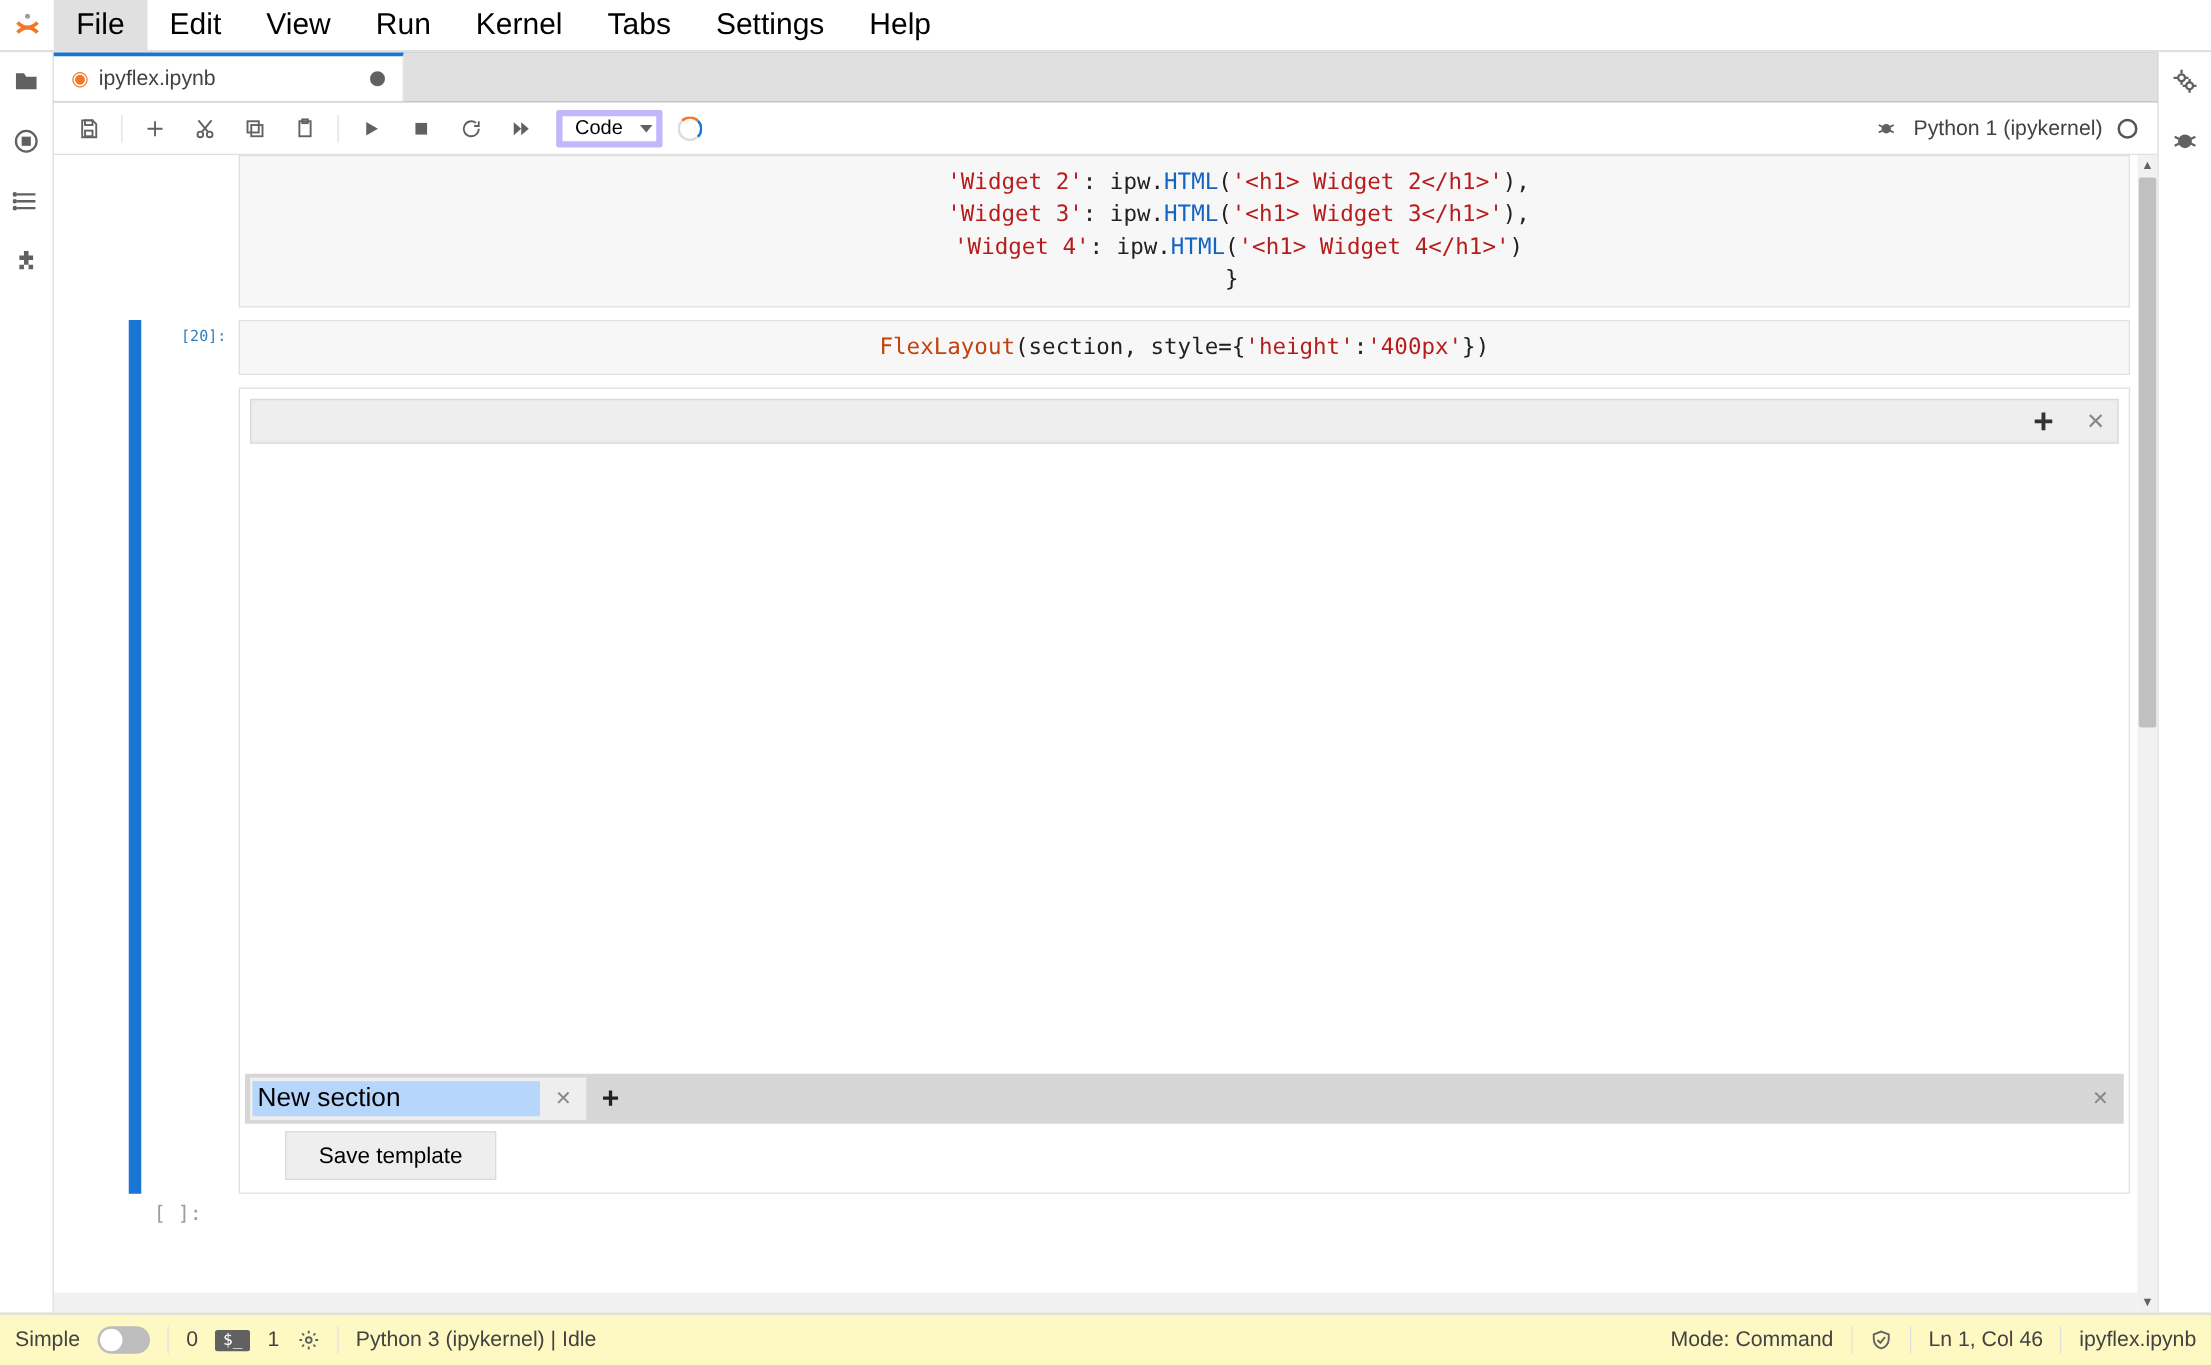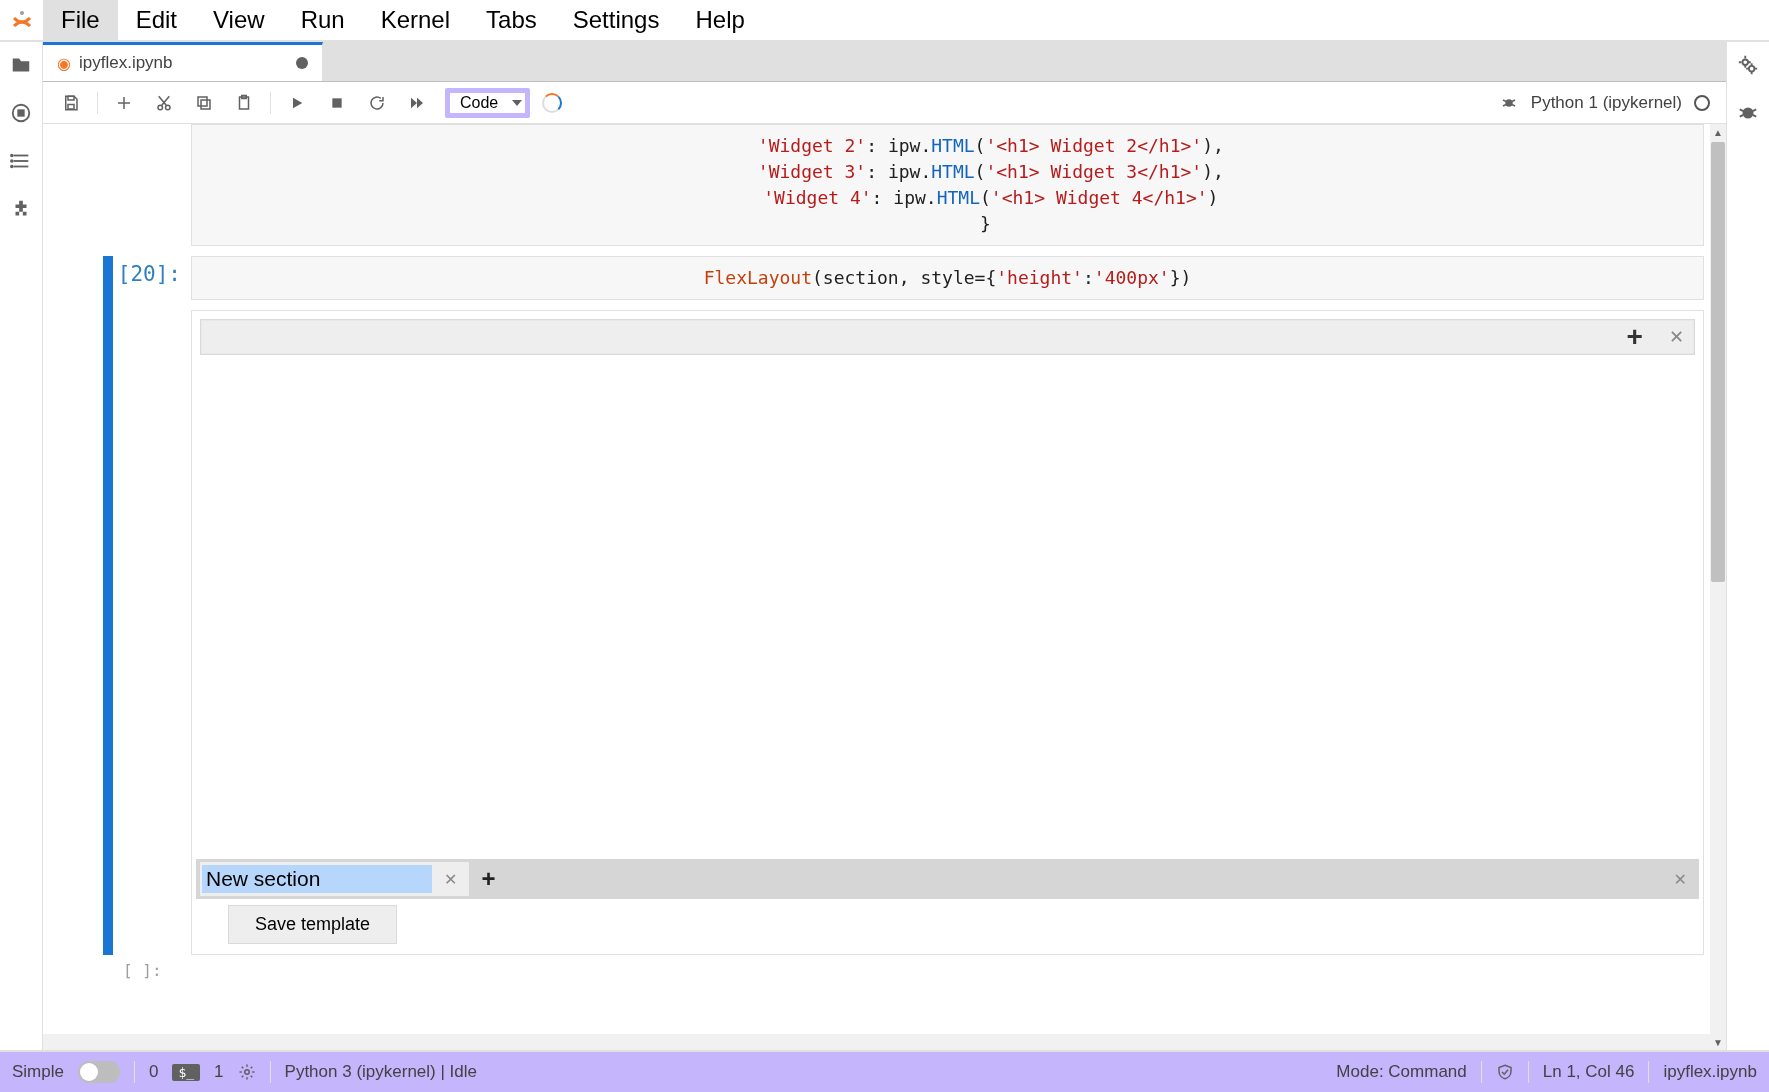--- a/index.html
+++ b/index.html
@@ -48,21 +48,21 @@
 .scrollbar-v { position: absolute; right: 0; top: 0; bottom: 0; width: 16px; background: #f1f1f1; }
 .scroll-thumb-v { position: absolute; right: 1px; top: 18px; width: 14px; height: 440px; background: #c0c0c0; border-radius: 2px; }
 .scroll-arrow { position: absolute; right: 0; width: 16px; height: 16px; display: flex; align-items: center; justify-content: center; color: #616161; font-size: 10px; }
 .scroll-arrow.up { top: 0; }
 .scroll-arrow.down { bottom: 0; }
 .scrollbar-h { position: absolute; left: 0; right: 16px; bottom: 0; height: 16px; background: #f1f1f1; }
 
 .cell { display: flex; margin-left: 60px; margin-right: 6px; }
 .cell-marker { width: 10px; background: transparent; margin-right: 2px; }
 .cell.active .cell-marker { background: #1976d2; }
-.cell-prompt { width: 76px; text-align: right; padding-right: 10px; font-family: Menlo, Monaco, monospace; font-size: 21px; color: #307fc1; padding-top: 6px; }
+.cell-prompt { width: 76px; text-align: right; padding-right: 10px; font-family: Menlo, Monaco, monospace; font-size: 12px; color: #307fc1; padding-top: 6px; }
 .cell-body { flex: 1; }
 .code-input { background: #f7f7f7; border: 1px solid #e0e0e0; padding: 8px 10px; font-family: Menlo, Monaco, monospace; font-size: 18px; line-height: 26px; white-space: pre; color: #212121; text-align: center; }
 
 .c-str { color: #b71c1c; }
 .c-punc { color: #212121; }
 .c-id { color: #212121; }
 .c-func { color: #1565c0; }
 .c-name { color: #c2410c; }
 
 
@@ -79,21 +79,21 @@
 .section-close { color: #888; font-size: 16px; cursor: pointer; padding: 0 6px; }
 .footer-plus { font-size: 24px; font-weight: bold; cursor: pointer; padding: 0 8px; color: #222; }
 .footer-x { margin-left: auto; color: #888; font-size: 16px; cursor: pointer; padding: 0 8px; }
 .save-tpl-row { padding: 6px 0 6px 32px; }
 .save-tpl-btn { background: #eeeeee; border: 1px solid #dadada; padding: 8px 26px; font-size: 18px; cursor: pointer; }
 
 
 .empty-prompt { margin-left: 60px; font-family: Menlo, Monaco, monospace; font-size: 16px; color: #9e9e9e; padding: 6px 0 0 20px; }
 
 
-.statusbar { position: absolute; left: 0; right: 0; bottom: 0; height: 42px; background: #c4b5fd; border-top: 2px solid #e0e0e0; display: flex; align-items: center; padding: 0 12px; gap: 14px; font-size: 17px; color: #424242; }
+.statusbar { position: absolute; left: 0; right: 0; bottom: 0; height: 42px; background: #fef9c3; border-top: 2px solid #e0e0e0; display: flex; align-items: center; padding: 0 12px; gap: 14px; font-size: 17px; color: #424242; }
 .statusbar .spacer { flex: 1; }
 .toggle { width: 42px; height: 22px; background: #bdbdbd; border-radius: 11px; position: relative; cursor: pointer; }
 .toggle::after { content: ""; position: absolute; width: 18px; height: 18px; background: #fff; border-radius: 50%; top: 2px; left: 2px; }
 .sb-badge { background: #616161; color: #fff; padding: 1px 6px; border-radius: 2px; font-family: Menlo, monospace; font-size: 13px; }
 .sb-sep { width: 1px; height: 22px; background: #e0e0e0; }
 .sb-icon { width: 18px; height: 18px; color: #616161; }
 
 svg { display: block; }
 </style>
 </head>

